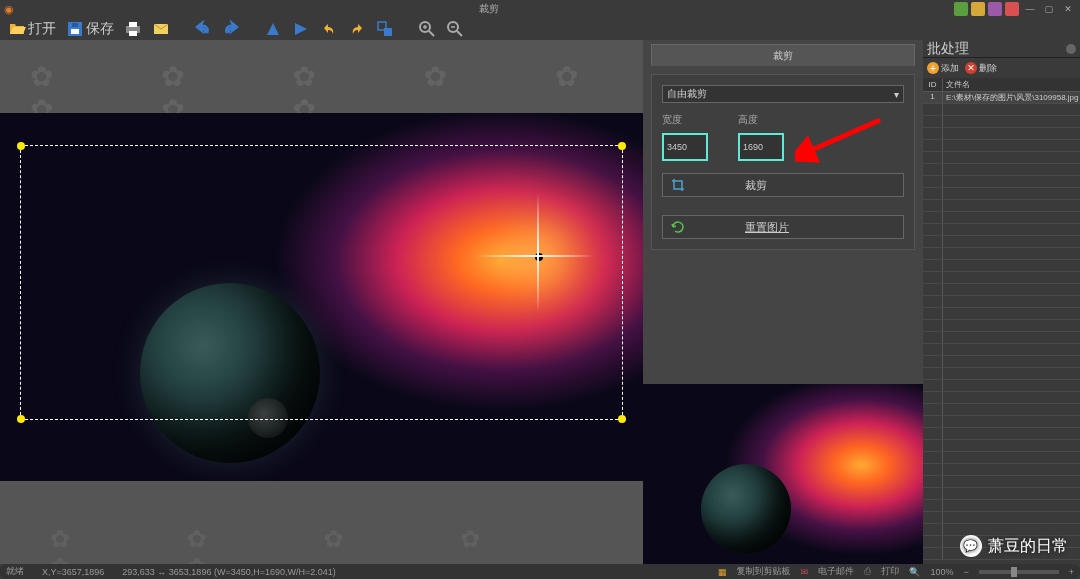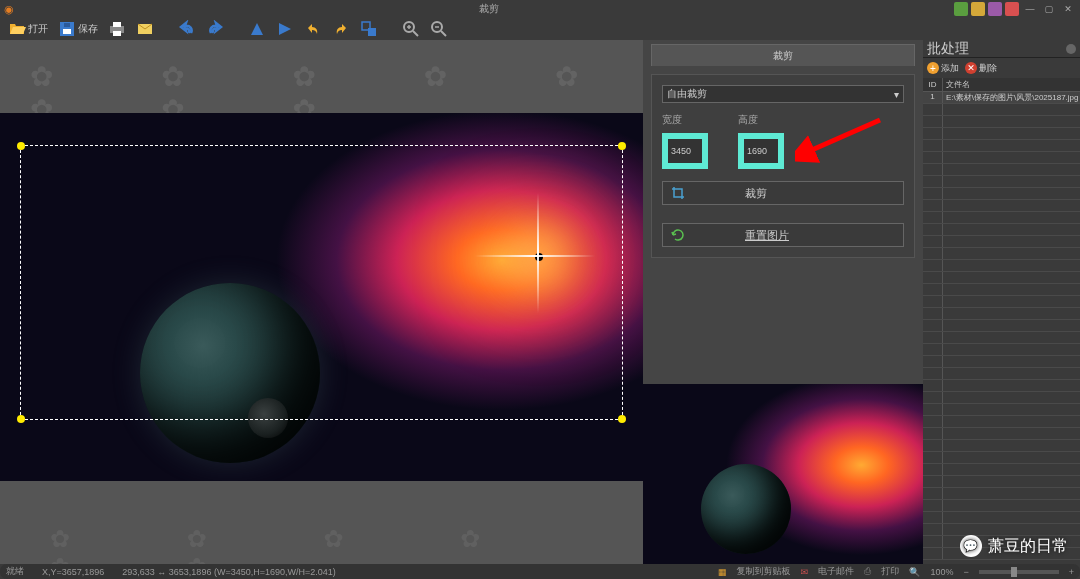--- a/index.html
+++ b/index.html
@@ -9,21 +9,21 @@
 .title-center { flex: 1; text-align: center; color: #aaa; font-size: 10px; }
 .title-right { display: flex; gap: 3px; align-items: center; }
 .win-btn { width: 16px; height: 14px; display: flex; align-items: center; justify-content: center; cursor: pointer; color: #aaa; font-size: 9px; }
 .win-btn.gr { background: #5a9e3f; width:14px; height:14px; border-radius:2px;}
 .win-btn.yl { background: #d4a839; width:14px; height:14px; border-radius:2px;}
 .win-btn.pu { background: #9b5aa8; width:14px; height:14px; border-radius:2px;}
 .win-btn.rd { background: #d85050; width:14px; height:14px; border-radius:2px;}
 .toolbar { height: 22px; background: #3a3a3a; display: flex; align-items: center; padding: 2px 6px; gap: 6px; }
 .tool-btn { display: flex; align-items: center; gap: 2px; cursor: pointer; padding: 1px 2px; }
 .tool-icon { width: 18px; height: 18px; display: flex; align-items: center; justify-content: center; }
-.tool-label { font-size: 10px; color: #ccc; }
+.tool-label { font-size: 14px; color: #ccc; }
 .main-content { display: flex; height: 524px; }
 .canvas-area { width: 643px; background: #555; display: flex; flex-direction: column; position: relative; }
 .flower-pattern { position:absolute; top:0; left:0; right:0; height:73px; background:#555; overflow:hidden;}
 .flower-pattern::before { content:"✿ ✿ ✿ ✿ ✿ ✿ ✿ ✿"; position:absolute; top:20px; left:30px; font-size:28px; color:rgba(180,180,180,0.15); letter-spacing:50px;}
 .flower-bottom { position:absolute; bottom:0; left:0; right:0; height:47px; background:#555; overflow:hidden;}
 .flower-bottom::before { content:"✿ ✿ ✿ ✿ ✿ ✿"; position:absolute; top:8px; left:50px; font-size:24px; color:rgba(180,180,180,0.12); letter-spacing:55px;}
 .image-viewport { position:absolute; top:73px; left:0; right:0; height:368px; overflow:hidden;}
 .nebula { width:100%; height:100%; position:relative; background: radial-gradient(ellipse 300px 200px at 78% 40%, #ffaa33 0%, #ff6622 15%, #cc2255 35%, #441144 55%, #0a0818 75%), radial-gradient(ellipse 600px 150px at 40% 60%, #ff3311 0%, transparent 60%), #0a0818;}
 .planet { position:absolute; left:140px; top:170px; width:180px; height:180px; border-radius:50%; background: radial-gradient(circle at 35% 35%, #3a5a5a 0%, #2a4a4a 20%, #1a3030 50%, #0a1818 80%); box-shadow: inset -30px -30px 50px rgba(0,0,0,0.8), 0 0 30px rgba(100,150,150,0.2);}
 .moon { position:absolute; left:248px; top:285px; width:40px; height:40px; border-radius:50%; background: radial-gradient(circle at 40% 40%, #3a4040 0%, #1a2020 60%, #000 100%);}
@@ -36,21 +36,21 @@
 .crop-handle.bl { bottom:-4px; left:-4px;} .crop-handle.br { bottom:-4px; right:-4px;}
 .right-panel { width: 280px; background: #454545; display: flex; flex-direction: column; }
 .tab-row { display: flex; height: 22px; margin: 4px 8px 0 8px; }
 .tab { flex:1; background:#3a3a3a; border:1px solid #666; display:flex; align-items:center; justify-content:center; font-size:10px; cursor:pointer;}
 .tab.active { background:#555; border-bottom:none;}
 .crop-controls { margin: 8px; padding: 10px; background:#3f3f3f; border:1px solid #555;}
 .dropdown { width:100%; height:18px; background:#333; border:1px solid #666; color:#ccc; font-size:10px; padding:0 4px; display:flex; align-items:center; justify-content:space-between; cursor:pointer;}
 .dim-row { display:flex; gap:30px; margin-top:10px;}
 .dim-col { display:flex; flex-direction:column; gap:6px;}
 .dim-label { font-size:10px; color:#aaa;}
-.dim-input { width:46px; height:18px; background:#333; border:6px solid #5eead4; color:#ccc; font-size:9px; padding:12px 3px;}
+.dim-input { width:46px; height:18px; background:#333; border:2px solid #5eead4; color:#ccc; font-size:9px; padding:12px 3px;}
 .action-btn { width:100%; height:24px; background:#3a3a3a; border:1px solid #666; display:flex; align-items:center; padding:0 8px; margin-top:12px; cursor:pointer; gap:60px;}
 .action-btn-icon { width:14px; height:14px; display:flex; align-items:center; justify-content:center;}
 .preview-section { margin-top:auto; }
 .preview-header { height:18px; background:#3a3a3a; display:flex; align-items:center; padding:0 6px; font-size:10px; border-top:1px solid #222; border-bottom:1px solid #222;}
 .preview-header .disc { margin-left:auto; width:10px; height:10px; background:#666; border-radius:50%;}
 .preview-img { height:180px; background:#222; overflow:hidden; position:relative;}
 .preview-nebula { width:100%; height:100%; background: radial-gradient(ellipse 180px 120px at 78% 45%, #ffaa33 0%, #ff6622 15%, #cc2255 35%, #441144 55%, #0a0818 75%), radial-gradient(ellipse 350px 90px at 40% 65%, #ff3311 0%, transparent 60%), #0a0818;}
 .preview-planet { position:absolute; left:58px; bottom:10px; width:90px; height:90px; border-radius:50%; background: radial-gradient(circle at 35% 35%, #3a5a5a 0%, #2a4a4a 20%, #1a3030 50%, #0a1818 80%); box-shadow: inset -15px -15px 25px rgba(0,0,0,0.8);}
 .file-panel { width: 157px; background: #3a3a3a; display:flex; flex-direction:column;}
 .file-header { height:18px; display:flex; align-items:center; padding:0 4px; font-size:14px; border-bottom:1px solid #222;}
@@ -282,21 +282,21 @@
         <span>删除</span>
       </div>
     </div>
     <div class="file-table">
       <div class="file-table-header">
         <div class="fth-id">ID</div>
         <div class="fth-name">文件名</div>
       </div>
       <div class="file-row filled">
         <div class="fc-id">1</div>
-        <div class="fc-name">E:\素材\保存的图片\风景\2025187.jpg</div>
+        <div class="fc-name">E:\素材\保存的图片\风景\3109958.jpg</div>
       </div>
       <div id="empty-rows">
           <div class="file-row">
             <div class="fc-id"></div>
             <div class="fc-name"></div>
           </div>
           <div class="file-row">
             <div class="fc-id"></div>
             <div class="fc-name"></div>
           </div>

